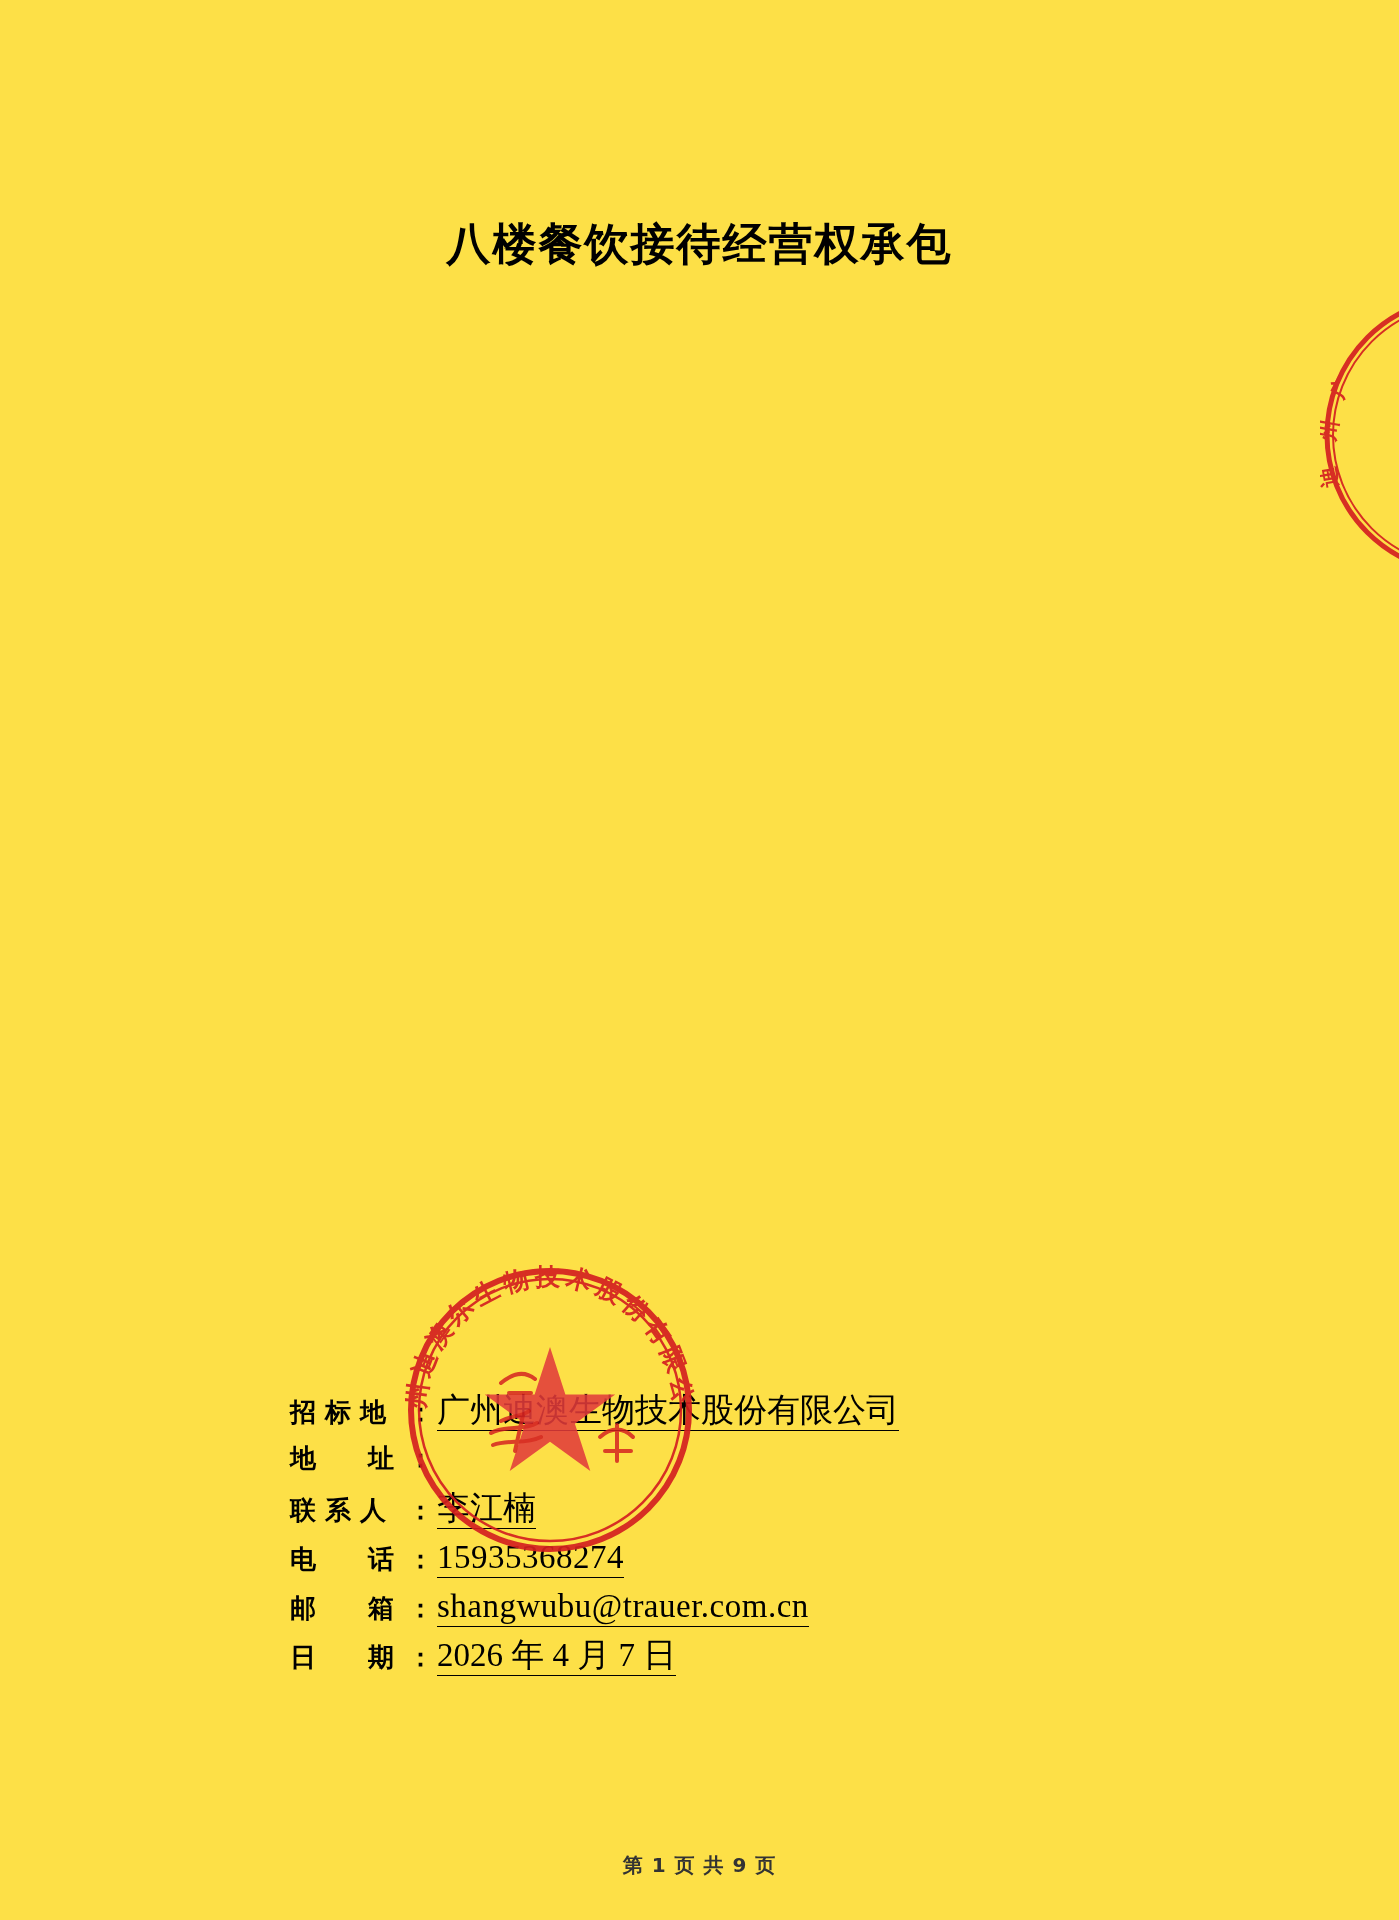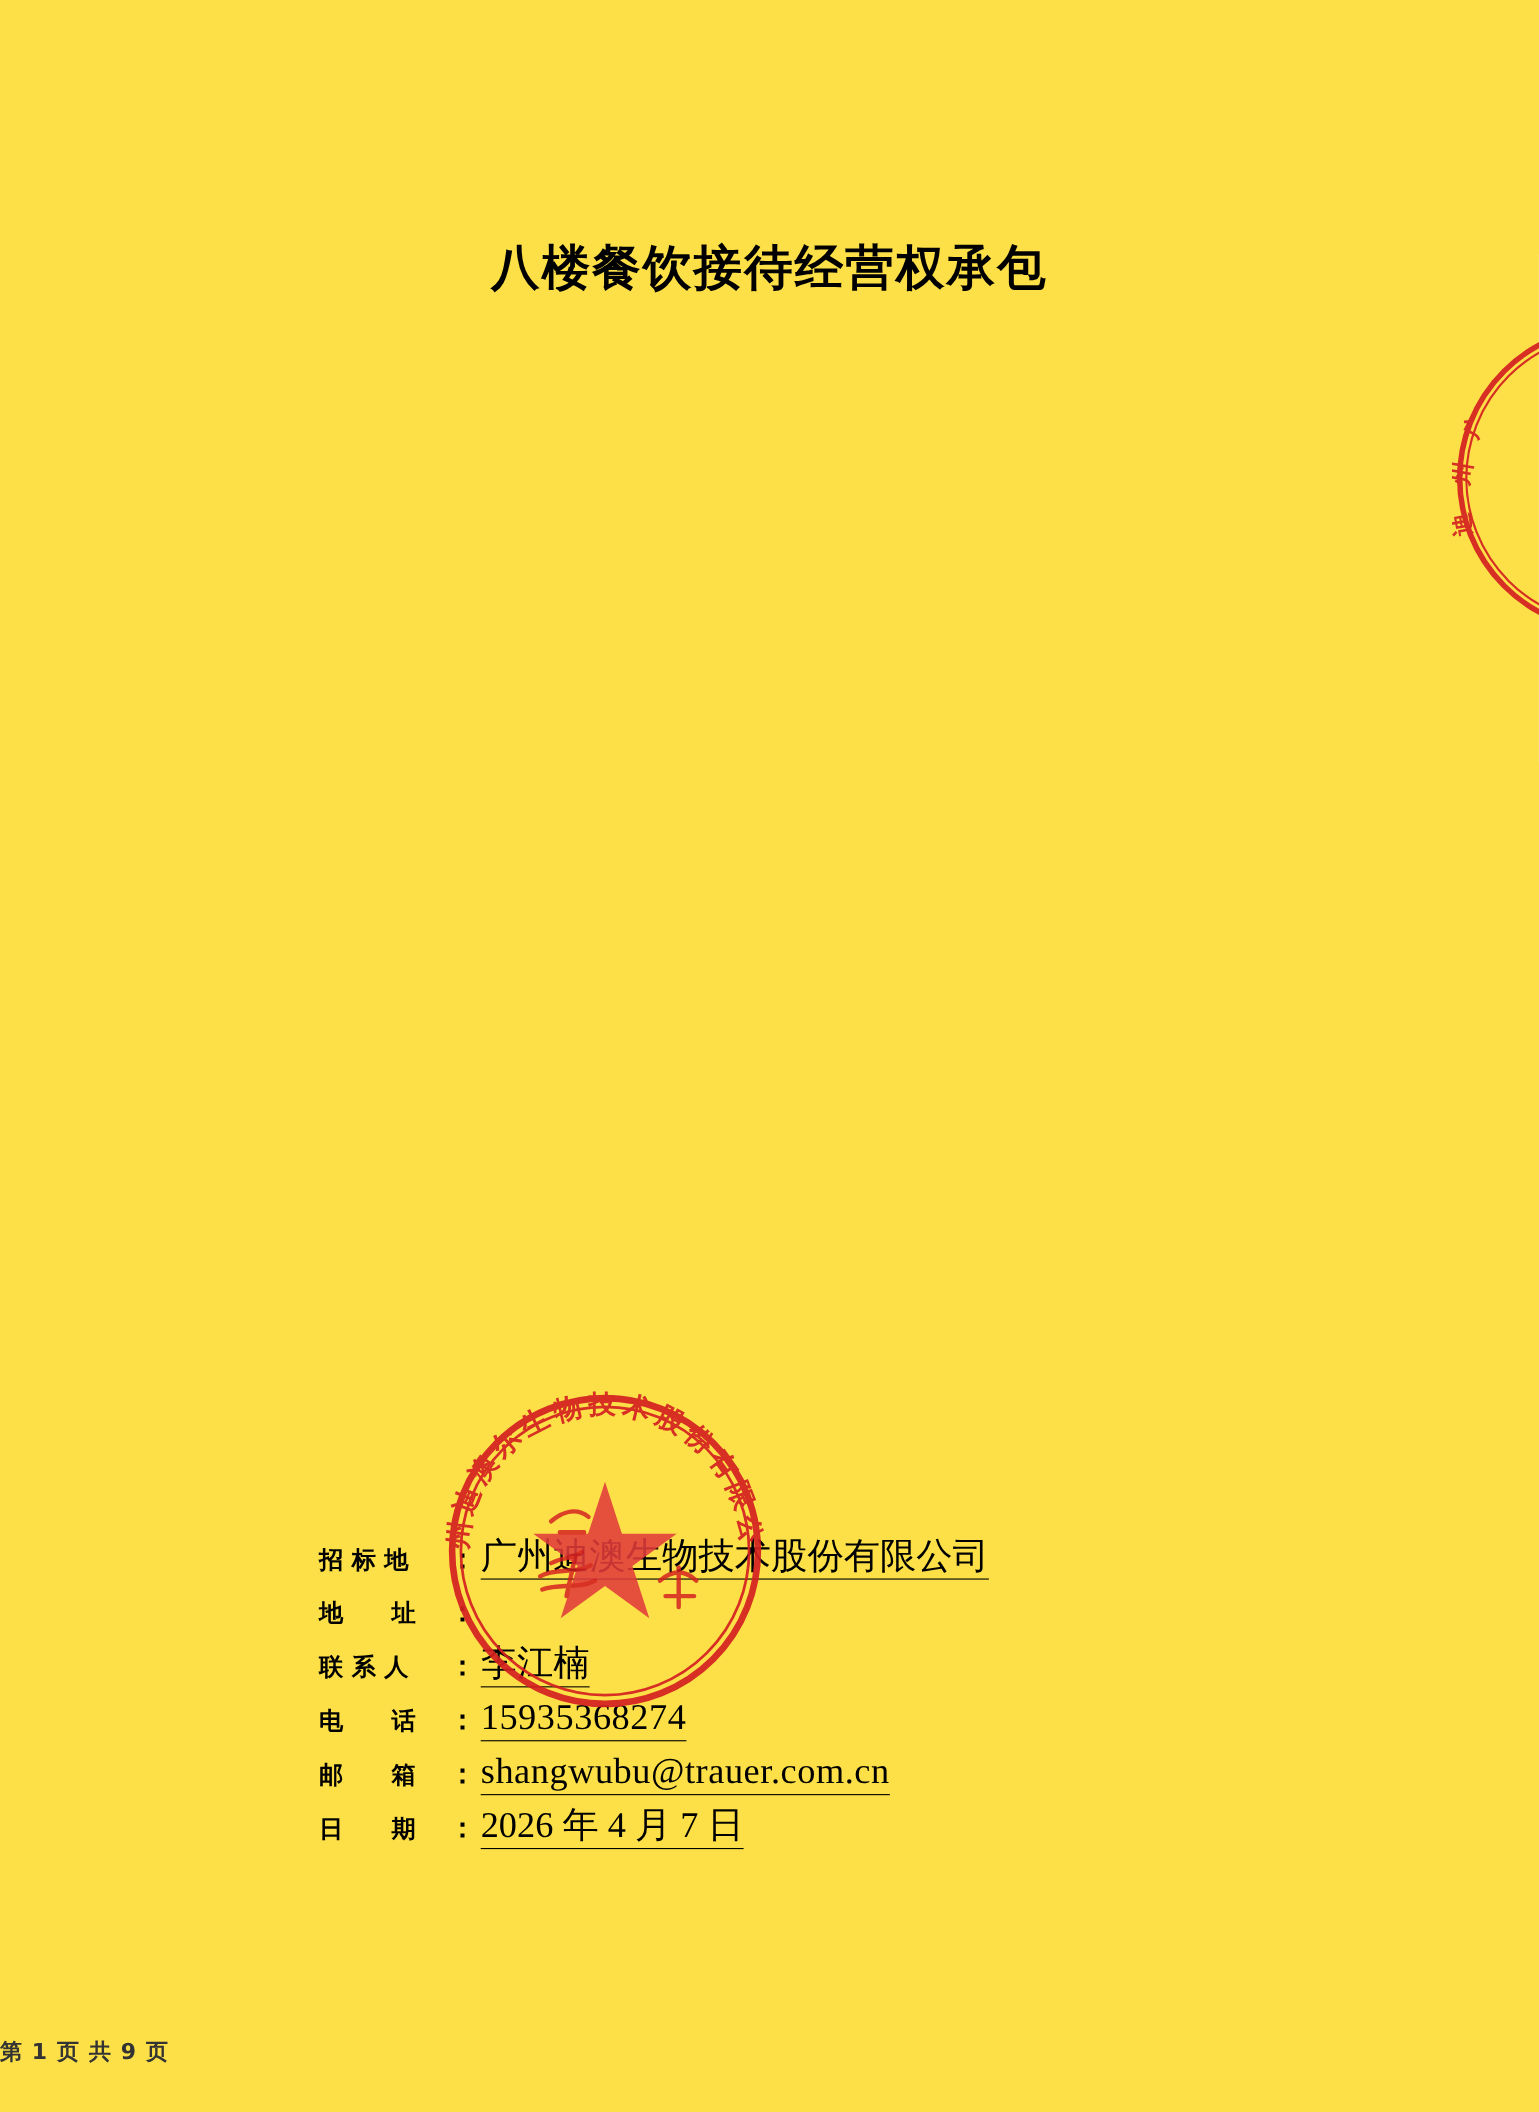--- a/index.html
+++ b/index.html
@@ -49,28 +49,27 @@
   }
   .info-row {
     display: flex;
     align-items: baseline;
     height: 49px;
     font-size: 25px;
   }
   .info-label {
     font-family: "DejaVu Sans", "Liberation Sans", sans-serif;
     font-weight: bold;
-    font-size: 22px;
+    font-size: 26px;
     width: 118px;
     flex: 0 0 118px;
     display: flex;
     justify-content: space-between;
     letter-spacing: 0;
     white-space: nowrap;
-    margin-top: 11px;
   }
   .info-colon {
     font-family: "DejaVu Sans", "Liberation Sans", sans-serif;
     font-weight: bold;
     font-size: 25px;
     flex: 0 0 auto;
     margin-right: 4px;
   }
   .info-value {
     font-family: "Liberation Serif", "DejaVu Serif", serif;
@@ -84,21 +83,21 @@
     font-family: "Liberation Serif", "DejaVu Serif", serif;
     letter-spacing: 0.5px;
   }
 
   
   .footer {
     position: absolute;
     left: 0;
     right: 0;
     top: 1852px;
-    text-align: left;
+    text-align: center;
     font-family: "DejaVu Sans", "Liberation Sans", sans-serif;
     font-weight: bold;
     font-size: 20px;
     color: #333333;
     letter-spacing: 1px;
   }
 
   
   .seal {
     position: absolute;

